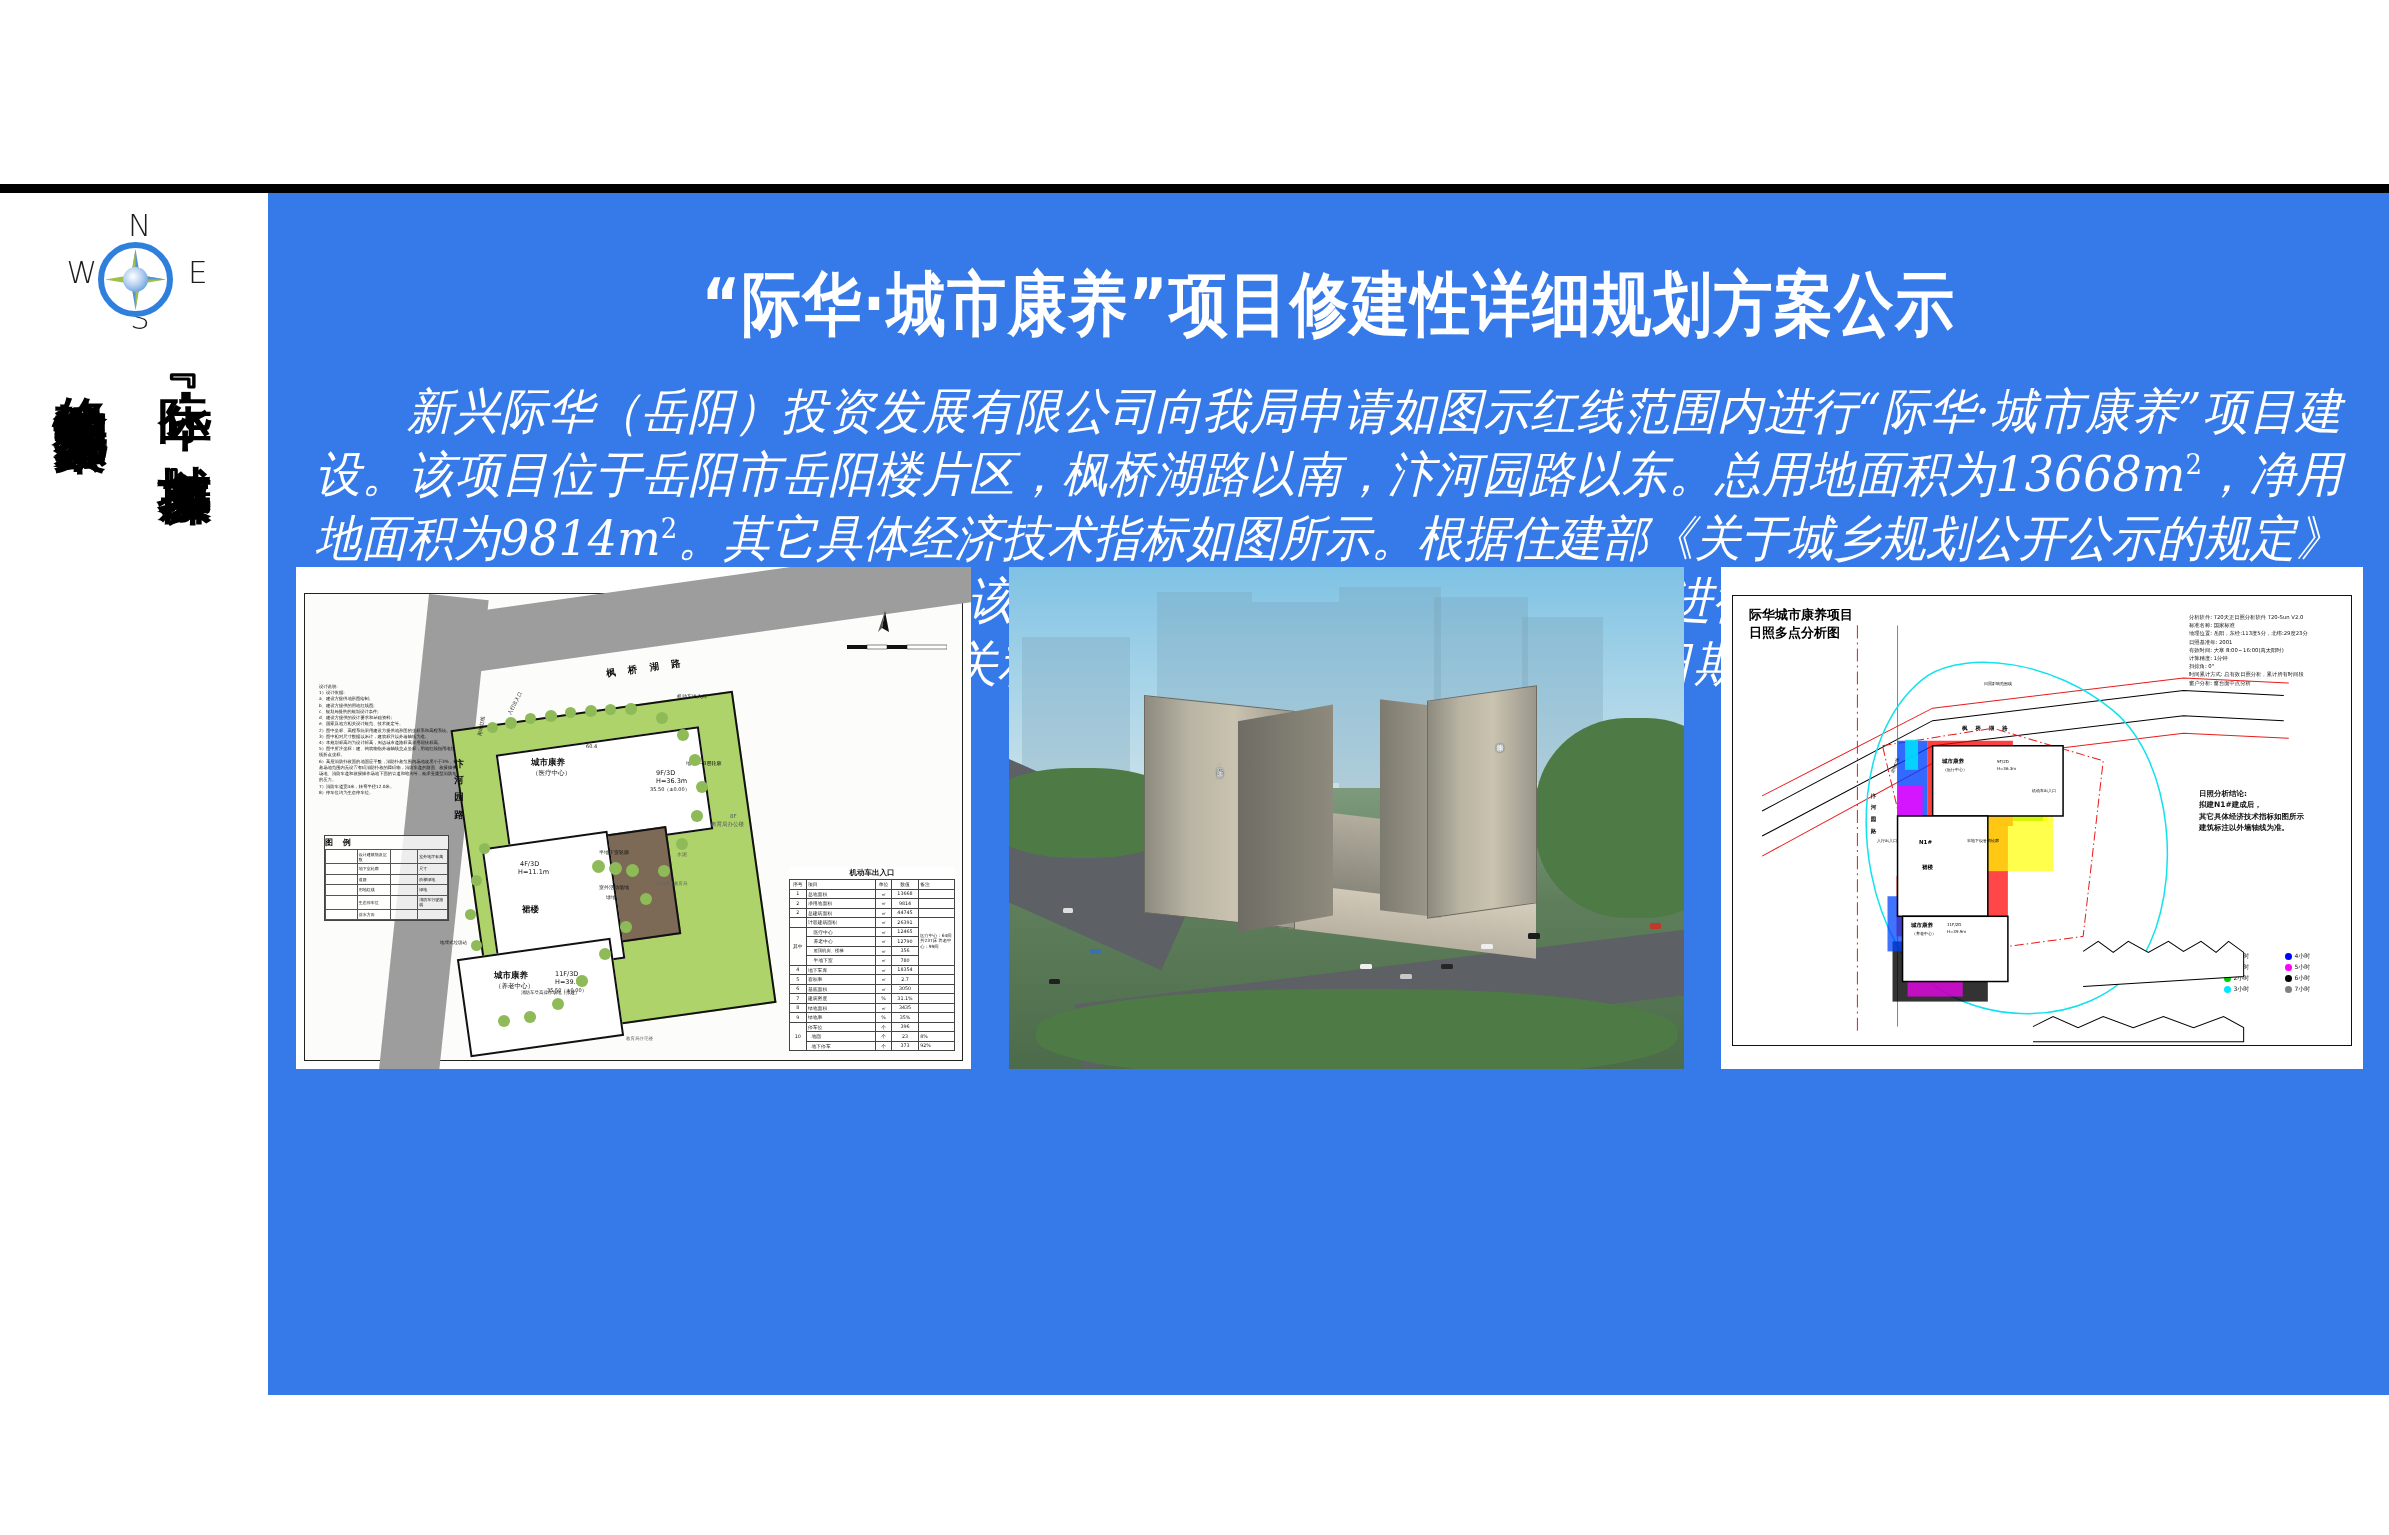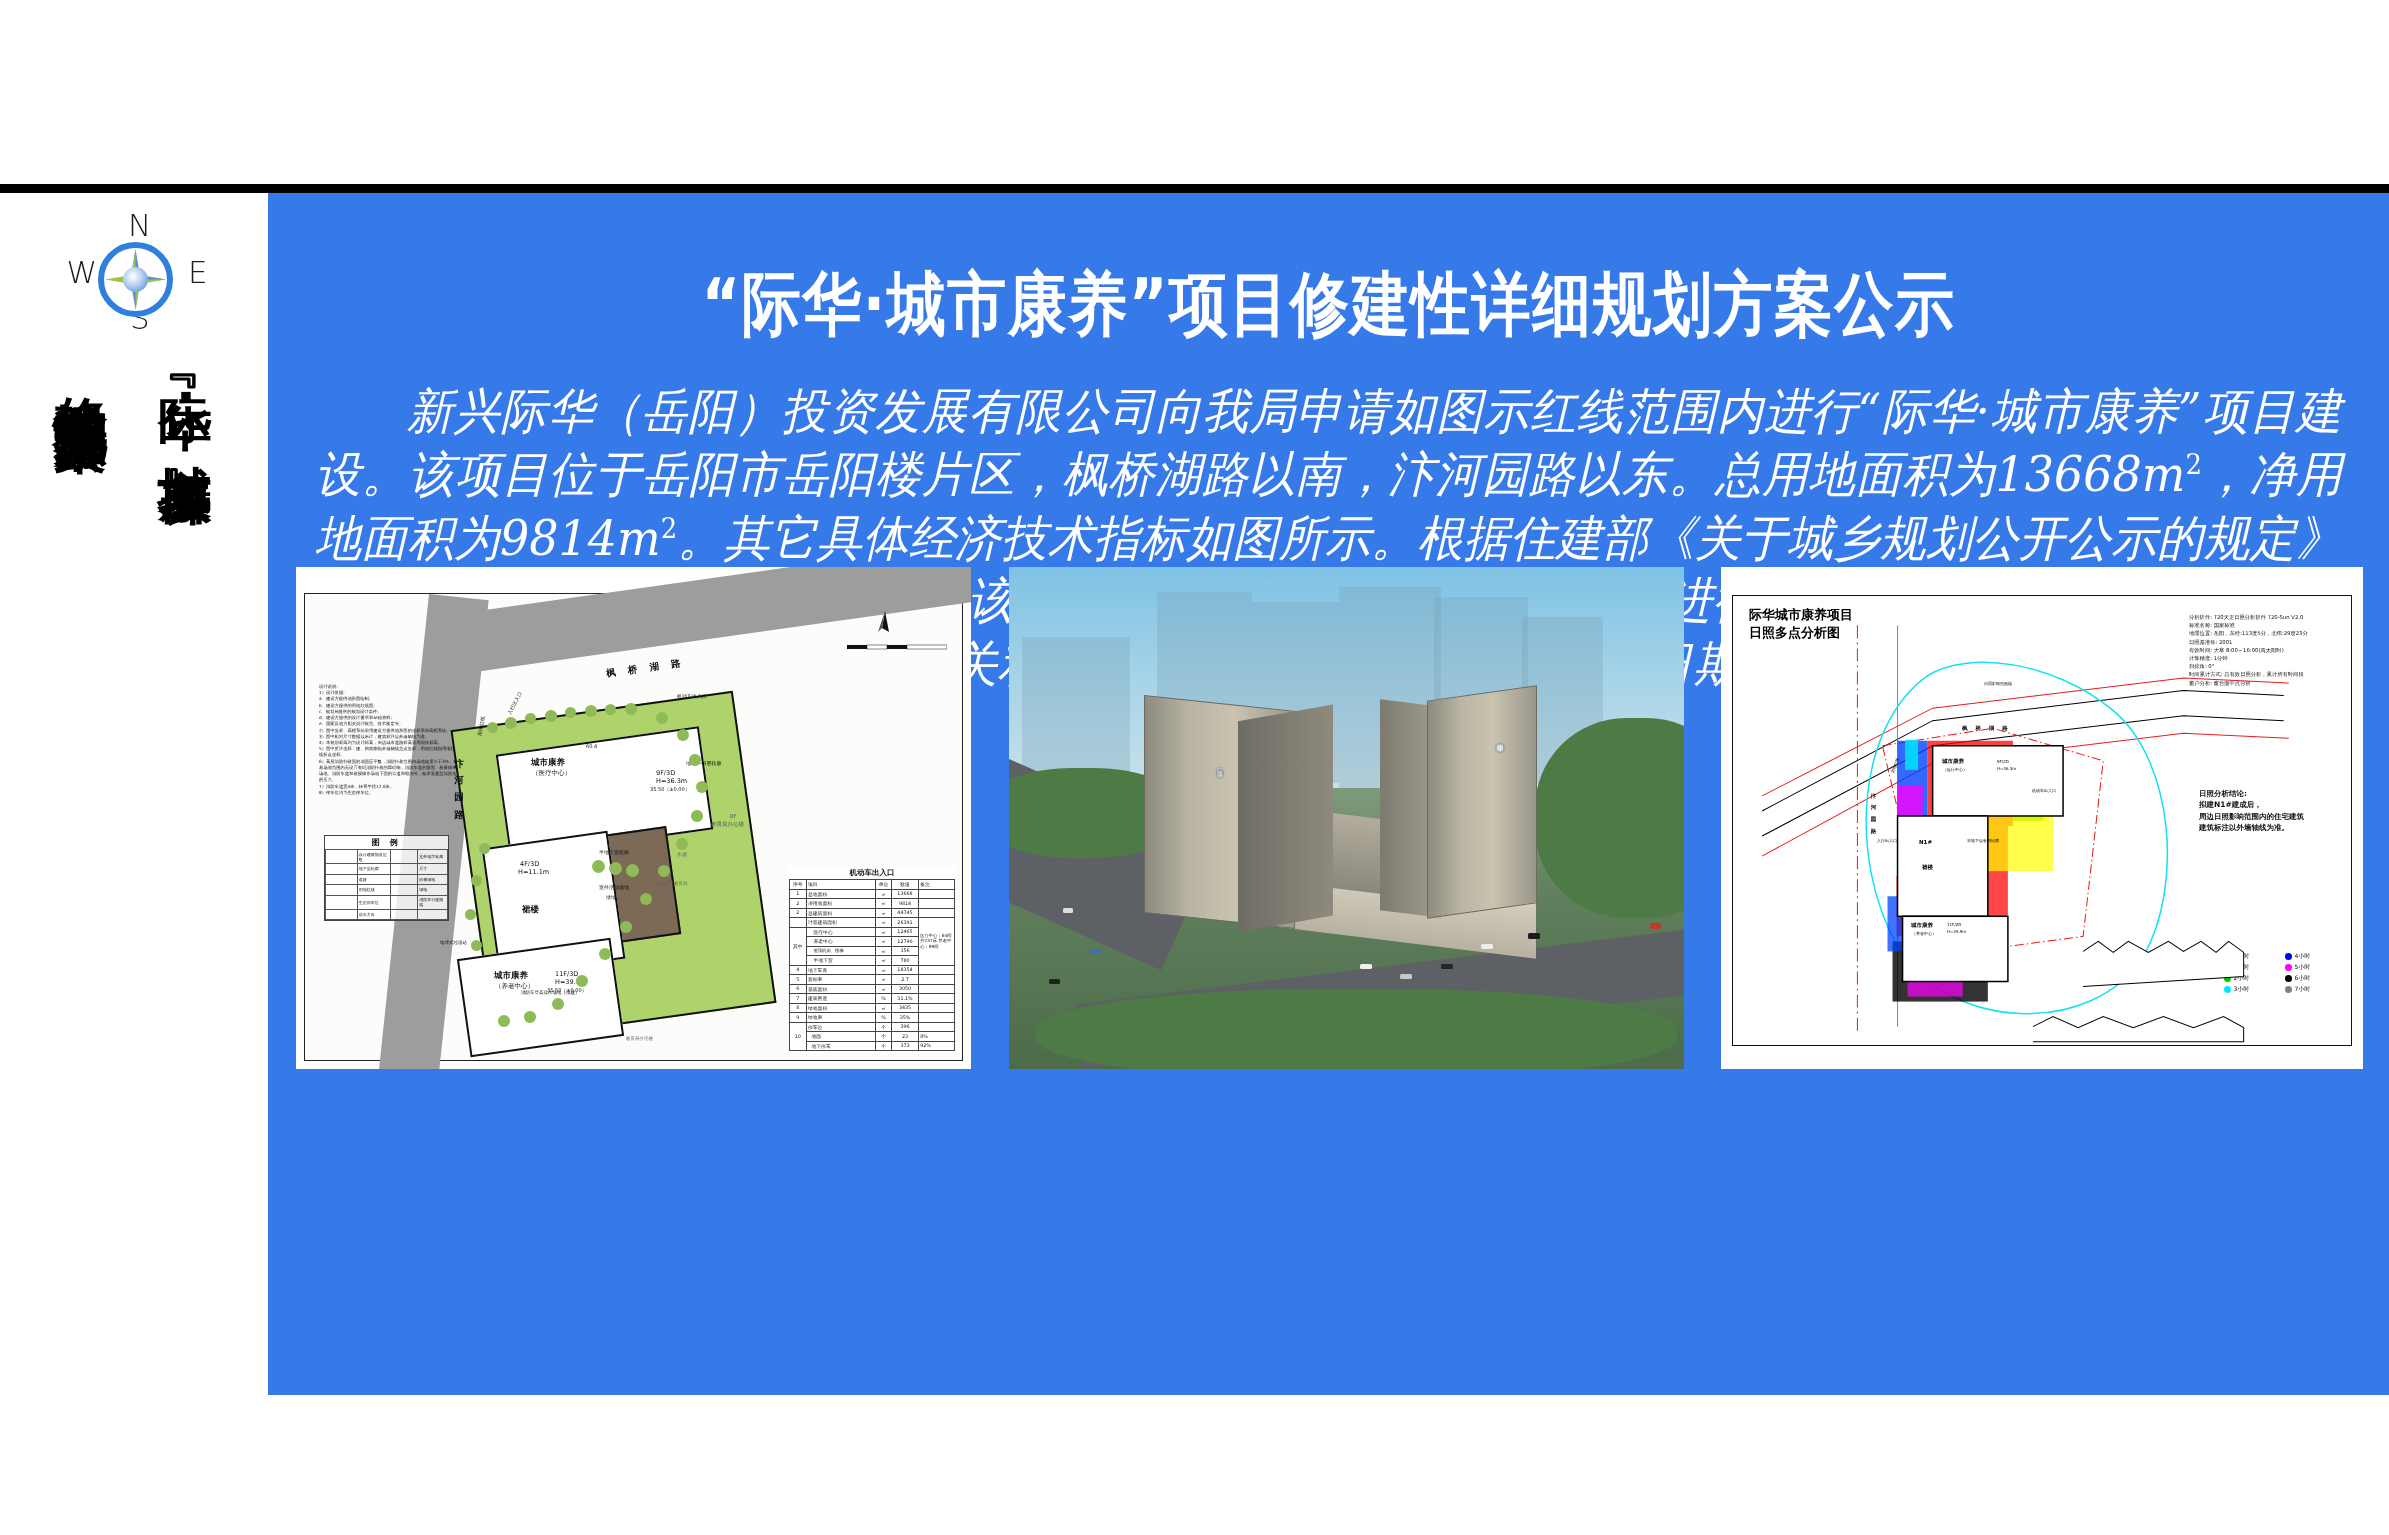--- a/index.html
+++ b/index.html
@@ -127,21 +127,21 @@
   .f1-bldg{position:absolute;background:#ffffff;border:2.5px solid #111;}
   #f1-b1{left:197px;top:146px;width:201px;height:100px;transform:rotate(-8deg);}
   #f1-b2{left:185px;top:245px;width:123px;height:125px;transform:rotate(-8deg);}
   #f1-b3{left:158px;top:354px;width:151px;height:95px;transform:rotate(-8deg);}
   #f1-b4{left:305px;top:236px;width:60px;height:105px;transform:rotate(-8deg);background:#7d6a56;}
   .f1-lbl{position:absolute;color:#111;font-size:8.5px;font-weight:bold;white-space:nowrap;font-family:"DejaVu Sans",sans-serif;}
   .f1-lbl.sm{font-size:6.5px;font-weight:normal;}
   .f1-road-txt{position:absolute;color:#111;font-size:9.5px;letter-spacing:4.5px;font-weight:bold;}
   #f1-notes{position:absolute;left:14px;top:90px;width:140px;color:#111;font-size:4.3px;line-height:1.45;font-family:"DejaVu Sans",sans-serif;}
   #f1-legend{position:absolute;left:19px;top:241px;width:123px;border:0.5px solid #444;background:rgba(255,255,255,.82);}
-  #f1-legend .lg-title{text-align:center;font-size:8px;font-weight:bold;letter-spacing:3.5px;padding:1px 0;}
+  #f1-legend .lg-title{font-size:8px;font-weight:bold;letter-spacing:3.5px;padding:1px 0;}
   #f1-legend table{border-collapse:collapse;width:100%;font-size:4px;}
   #f1-legend td{border:0.5px solid #555;padding:1.5px 1px;height:6.5px;color:#111;}
   #f1-table{position:absolute;right:7px;bottom:9px;width:166px;background:rgba(255,255,255,.88);}
   #f1-table .tb-title{text-align:center;font-size:7.5px;font-weight:bold;padding:1px 0;color:#111;}
   #f1-table table{border-collapse:collapse;width:100%;font-size:4.8px;color:#111;}
   #f1-table td{border:0.5px solid #444;padding:0.5px 1.5px;height:7.5px;}
   #f1-table td.c{text-align:center;}
   .f1-tree{position:absolute;border-radius:50%;background:#8ebb57;}
   #f1-northarrow{position:absolute;right:30px;top:14px;width:65px;height:45px;}
   #f1-scalebar{position:absolute;right:15px;top:50px;width:100px;height:6px;}
@@ -602,21 +602,21 @@
           <div>有效时间: 大寒 8:00～16:00(真太阳时)</div>
           <div>计算精度: 1分钟</div>
           <div>扫掠角: 0°</div>
           <div>时间累计方式: 总有效日照分析，累计所有时间段</div>
           <div>窗户分析: 窗台面中点分析</div>
         </div>
 
         <div id="f3-concl">
           <div>日照分析结论:</div>
           <div>拟建N1#建成后，</div>
-          <div>周边日照影响范围内的住宅建筑</div>
+          <div>其它具体经济技术指标如图所示</div>
           <div>建筑标注以外墙轴线为准。</div>
         </div>
 
         <div id="f3-legend">
           <div class="f3-lg">
               <span class="f3-dot" style="background:#ff0000"></span>
               <span>0小时</span>
             </div>
           <div class="f3-lg">
               <span class="f3-dot" style="background:#0000ff"></span>

